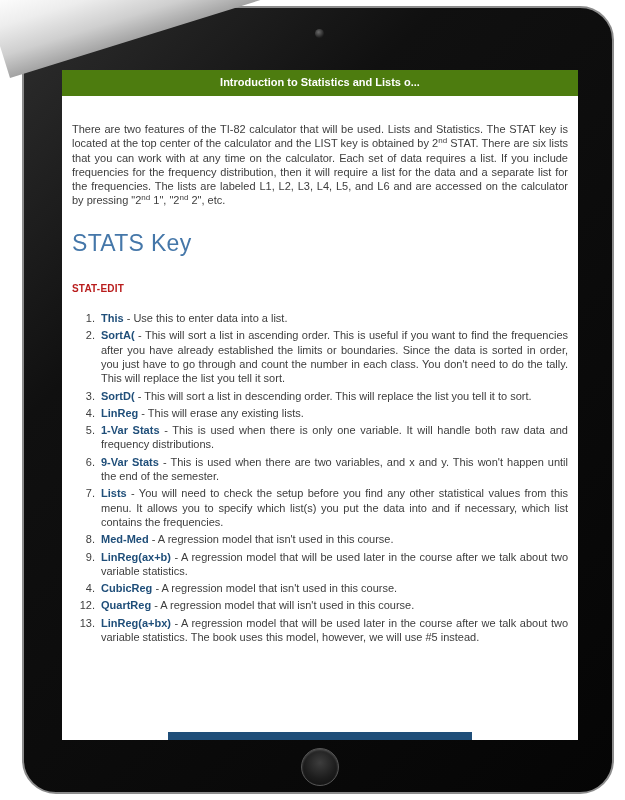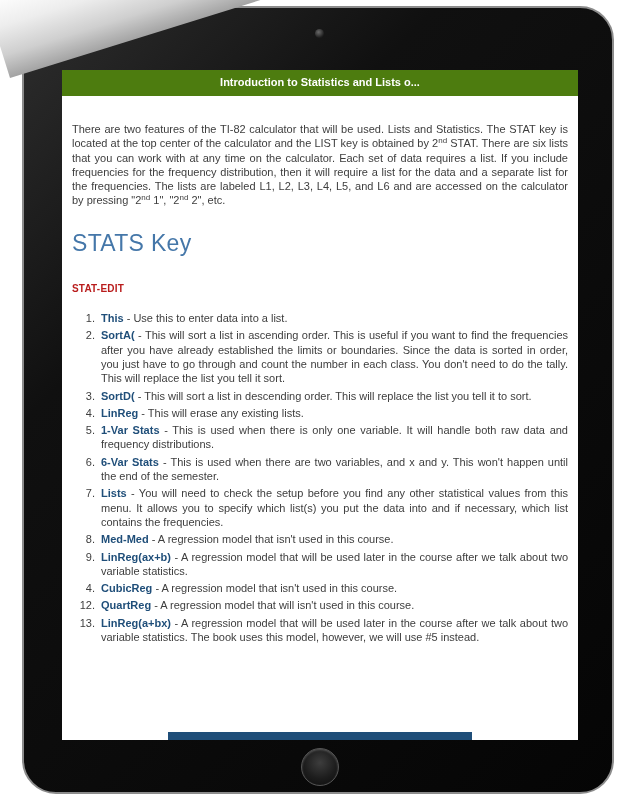--- a/index.html
+++ b/index.html
@@ -89,21 +89,21 @@
 
 
     <h2 class="stat-edit">STAT-EDIT</h2>
 
     <ol class="stat-list">
       <li><span class="num">1.</span><span class="term">This</span><span class="desc"> - Use this to enter data into a list.</span></li>
       <li><span class="num">2.</span><span class="term">SortA(</span><span class="desc"> - This will sort a list in ascending order. This is useful if you want to find the frequencies after you have already established the limits or boundaries. Since the data is sorted in order, you just have to go through and count the number in each class. You don't need to do the tally. This will replace the list you tell it sort.</span></li>
       <li><span class="num">3.</span><span class="term">SortD(</span><span class="desc"> - This will sort a list in descending order. This will replace the list you tell it to sort.</span></li>
       <li><span class="num">4.</span><span class="term">LinReg</span><span class="desc"> - This will erase any existing lists.</span></li>
       <li><span class="num">5.</span><span class="term">1-Var Stats</span><span class="desc"> - This is used when there is only one variable. It will handle both raw data and frequency distributions.</span></li>
-      <li><span class="num">6.</span><span class="term">6-Var Stats</span><span class="desc"> - This is used when there are two variables, and x and y. This won't happen until the end of the semester.</span></li>
+      <li><span class="num">6.</span><span class="term">9-Var Stats</span><span class="desc"> - This is used when there are two variables, and x and y. This won't happen until the end of the semester.</span></li>
       <li><span class="num">7.</span><span class="term">Lists</span><span class="desc"> - You will need to check the setup before you find any other statistical values from this menu. It allows you to specify which list(s) you put the data into and if necessary, which list contains the frequencies.</span></li>
       <li><span class="num">8.</span><span class="term">Med-Med</span><span class="desc"> - A regression model that isn't used in this course.</span></li>
       <li><span class="num">9.</span><span class="term">LinReg(ax+b)</span><span class="desc"> - A regression model that will be used later in the course after we talk about two variable statistics.</span></li>
       <li><span class="num">4.</span><span class="term">CubicReg</span><span class="desc"> - A regression model that isn't used in this course.</span></li>
       <li><span class="num">12.</span><span class="term">QuartReg</span><span class="desc"> - A regression model that will isn't used in this course.</span></li>
       <li><span class="num">13.</span><span class="term">LinReg(a+bx)</span><span class="desc"> - A regression model that will be used later in the course after we talk about two variable statistics. The book uses this model, however, we will use #5 instead.</span></li>
     </ol>
 
   </div>
 

